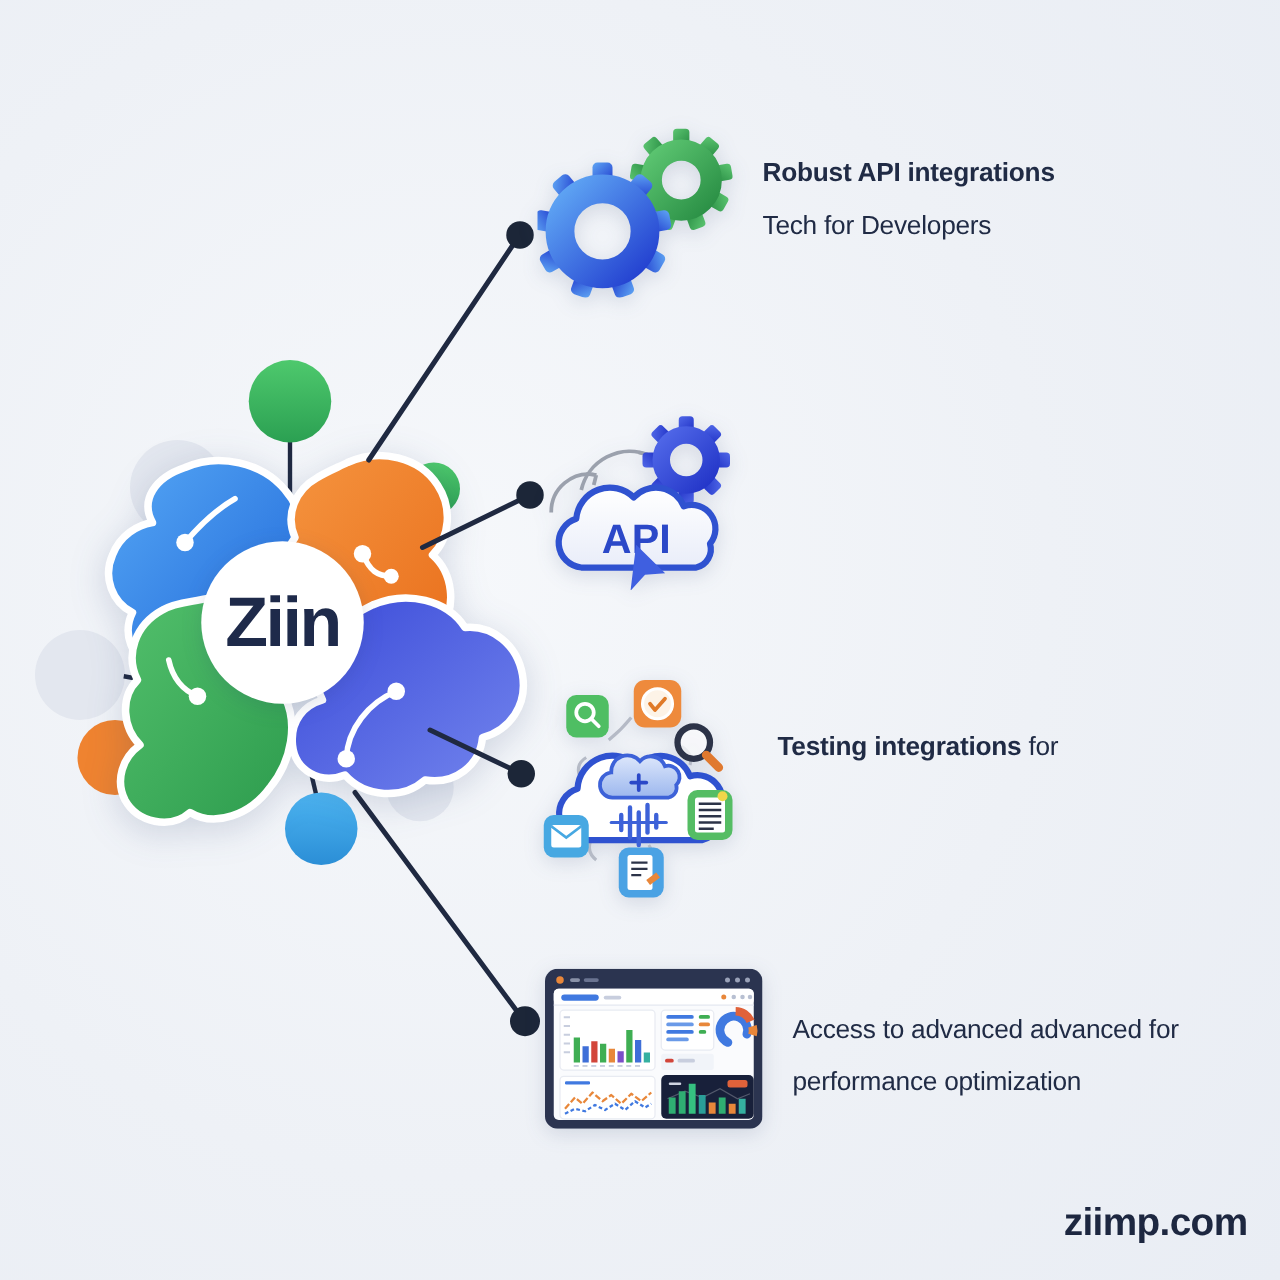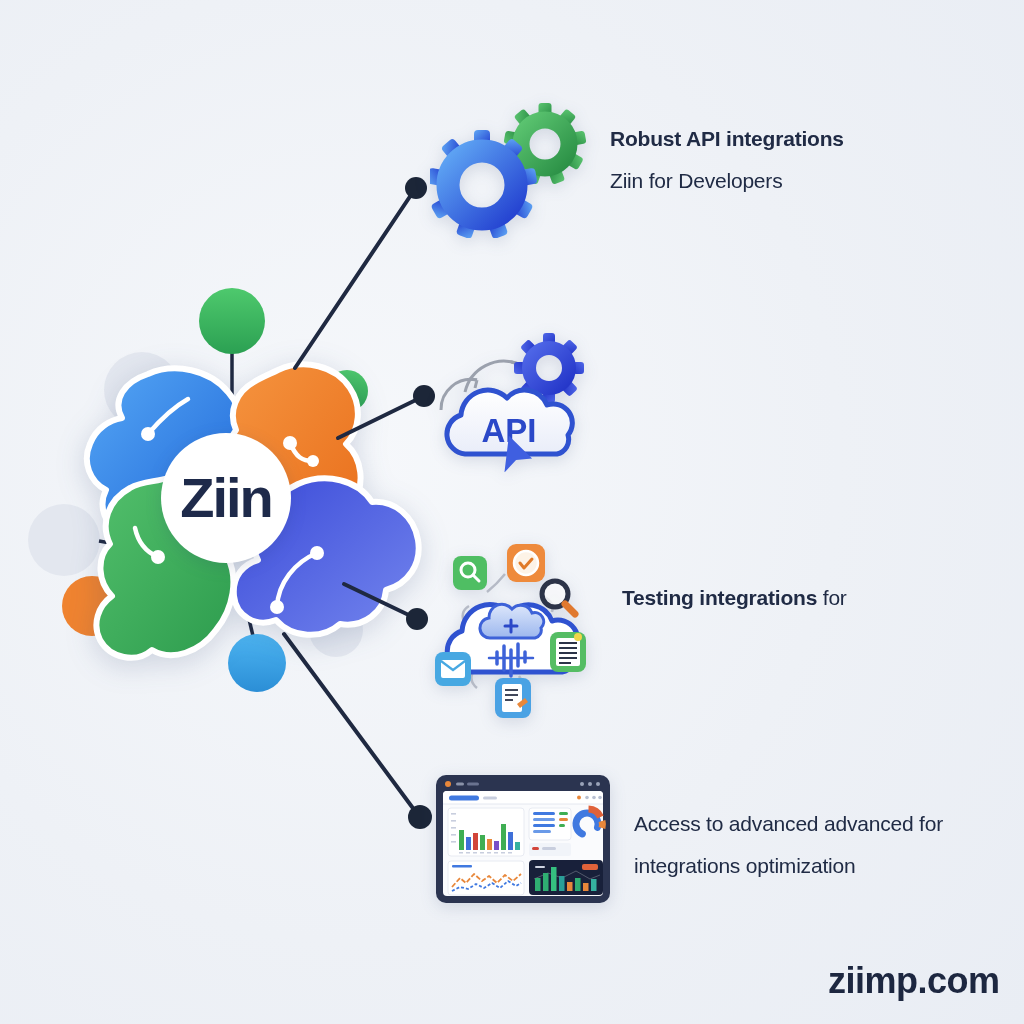--- a/index.html
+++ b/index.html
@@ -11,21 +11,21 @@
   .abs{position:absolute;}
   svg{display:block;}
   .feature-text{
     position:absolute;color:#202b45;font-size:21px;line-height:42px;
     letter-spacing:-0.2px;white-space:nowrap;
   }
   .feature-text strong{font-weight:700;}
   .feature-text span{font-weight:400;}
   .website{
     position:absolute;left:828px;top:960px;width:170px;text-align:right;
-    color:#1d2740;font-size:36px;font-weight:700;letter-spacing:-0.5px;
+    color:#1d2740;font-size:31px;font-weight:700;letter-spacing:-0.5px;
   }
   .soft-shadow{filter:drop-shadow(0 6px 14px rgba(40,60,110,0.18));}
   .tiny-shadow{filter:drop-shadow(0 4px 8px rgba(40,60,110,0.15));}
 </style>
 </head>
 <body>
 
 <div id="canvas">
 
   <svg class="abs" style="left:0;top:0" width="1024" height="1024" viewBox="0 0 1024 1024">
@@ -370,28 +370,28 @@
       <rect x="123" y="101" width="5.5" height="15" fill="#2a9e98"></rect>
       <rect x="131" y="107" width="5.5" height="9" fill="#e8873a"></rect>
       <rect x="139" y="103" width="5.5" height="13" fill="#2fae72"></rect>
       <rect x="147" y="108" width="5.5" height="8" fill="#e8873a"></rect>
       <rect x="155" y="104" width="5.5" height="12" fill="#35b0a0"></rect>
     </g>
   </svg>
 
   <div class="feature-text" style="left:610px;top:118px">
     <div><strong>Robust API integrations</strong><span></span></div>
-    <div><strong></strong><span>Ziin for Developers</span></div>
+    <div><strong></strong><span>Tech for Developers</span></div>
   </div>
 
 
   <div class="feature-text" style="left:622px;top:577px">
     <div><strong>Testing integrations</strong><span> for</span></div>
   </div>
 
   <div class="feature-text" style="left:634px;top:803px">
     <div><strong></strong><span>Access to advanced advanced for</span></div>
-    <div><strong></strong><span>integrations optimization</span></div>
+    <div><strong></strong><span>performance optimization</span></div>
   </div>
 
   <div class="website">ziimp.com</div>
 
 </div>
 
 </body></html>

